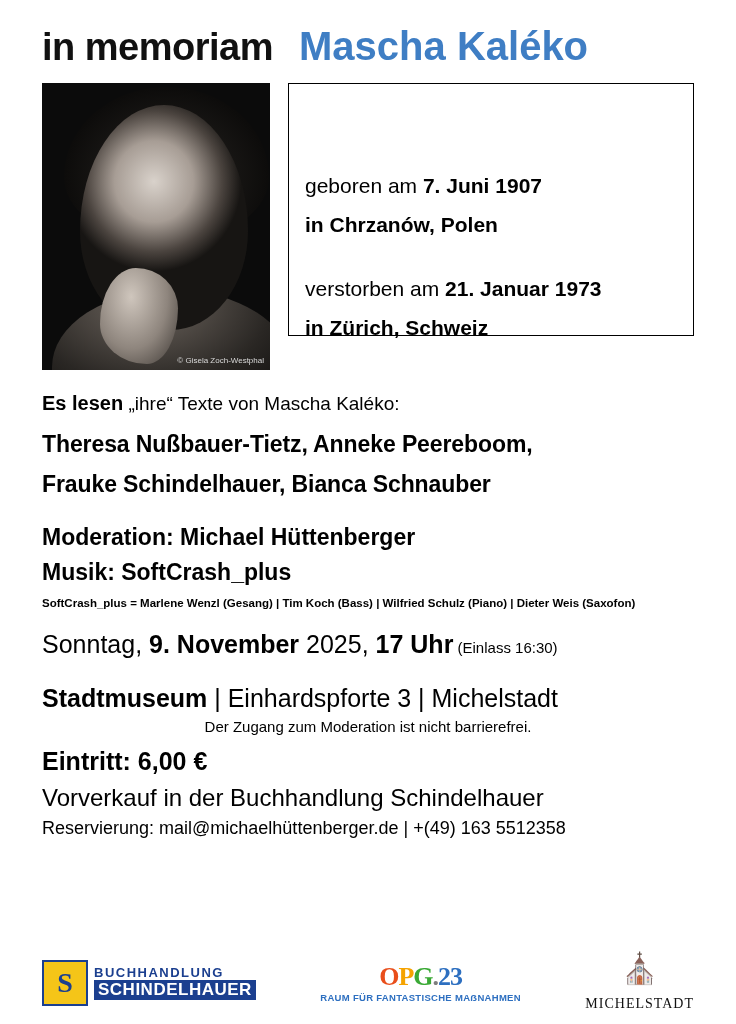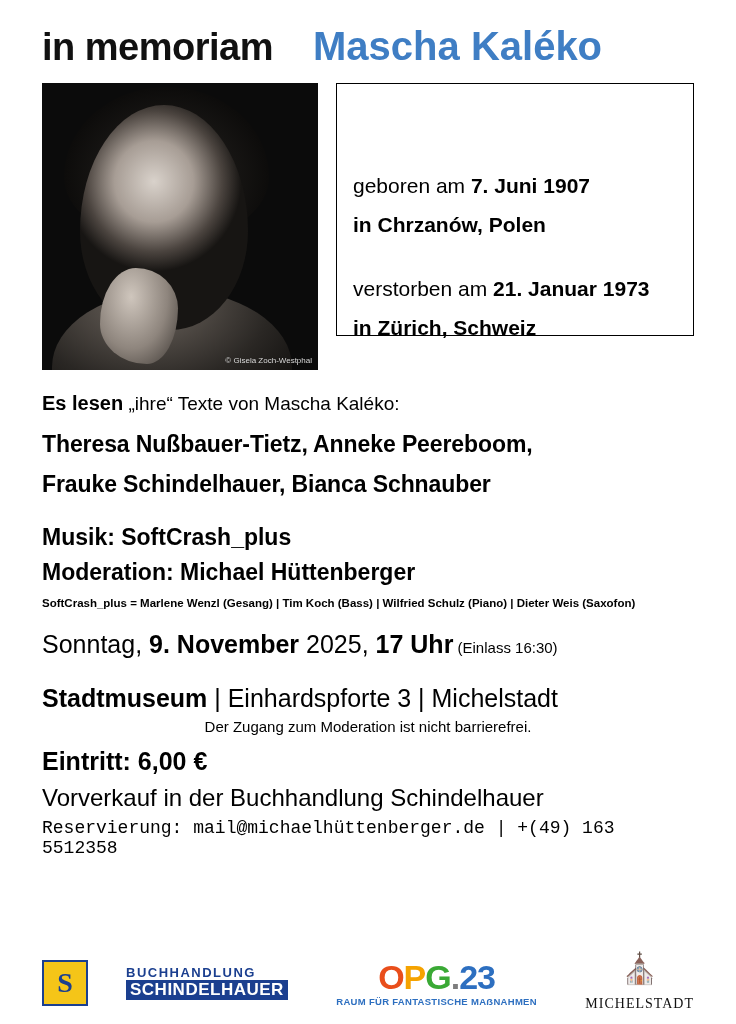--- a/index.html
+++ b/index.html
@@ -22,21 +22,21 @@
     height: 1024px;
     box-sizing: border-box;
     padding: 0 42px;
   }
 
   
   .header {
     display: flex;
     align-items: baseline;
     padding-top: 24px;
-    gap: 40px;
+    gap: 26px;
   }
   .title-memoriam {
     font-size: 38px;
     font-weight: 700;
     letter-spacing: -0.5px;
     color: #111111;
     white-space: nowrap;
   }
   .title-name {
     font-size: 40px;
@@ -51,21 +51,20 @@
     margin-top: 14px;
     gap: 18px;
   }
   .portrait {
     position: relative;
     width: 228px;
     height: 287px;
     background: #0b0b0b;
     flex: none;
     overflow: hidden;
-    padding-left: 48px;
   }
   .portrait .face {
     position: absolute;
     left: 38px;
     top: 22px;
     width: 168px;
     height: 225px;
     border-radius: 50% 50% 46% 46% / 56% 56% 44% 44%;
     background:
       radial-gradient(ellipse 52% 40% at 44% 34%, #d9d2cb 0%, #a79d95 45%, #4b443f 78%, #171513 100%);
@@ -194,21 +193,20 @@
     font-size: 25px;
     font-weight: 700;
   }
   .presale {
     margin-top: 8px;
     font-size: 24px;
   }
   .contact {
     margin-top: 6px;
     font-size: 18px;
-    font-family: Liberation Mono, monospace;
   }
 
   
   .logos {
     position: absolute;
     left: 42px;
     right: 42px;
     bottom: 12px;
     display: flex;
     align-items: center;
@@ -228,45 +226,45 @@
     display: flex;
     align-items: center;
     justify-content: center;
     font-family: "Liberation Serif", serif;
     font-size: 28px;
     font-weight: 700;
     color: #1b3f8f;
   }
   .logo-buch .txt {
     line-height: 1.05;
-    margin-left: 32px;
   }
   .logo-buch .t1 {
     font-size: 13px;
     font-weight: 700;
     letter-spacing: 1.5px;
     color: #1b3f8f;
   }
   .logo-buch .t2 {
     font-size: 17px;
     font-weight: 700;
     letter-spacing: 0.5px;
     color: #ffffff;
     background: #1b3f8f;
     padding: 1px 4px;
   }
 
   .logo-opg {
     text-align: center;
   }
   .logo-opg .word {
-    font-size: 34px;
+    font-size: 26px;
     font-weight: 700;
     letter-spacing: -1px;
     line-height: 1;
+    font-family: Liberation Serif, serif;
   }
   .logo-opg .o { color: #e94e1b; }
   .logo-opg .p { color: #f5a300; }
   .logo-opg .g { color: #3aa935; }
   .logo-opg .dot { color: #7d7d7d; }
   .logo-opg .n23 { color: #2d6fc0; }
   .logo-opg .sub {
     font-size: 9.5px;
     font-weight: 700;
     color: #2d6fc0;
@@ -325,22 +323,22 @@
 
   <div class="readers">
     <div class="readers-intro">
       <b>Es lesen</b><span> „ihre“ Texte von Mascha Kaléko:</span>
     </div>
     <div class="readers-line">Theresa Nußbauer-Tietz, Anneke Peereboom,</div>
     <div class="readers-line">Frauke Schindelhauer, Bianca Schnauber</div>
   </div>
 
   <div class="credits">
+    <div class="credits-line">Moderation: Michael Hüttenberger</div>
     <div class="credits-line">Musik: SoftCrash_plus</div>
-    <div class="credits-line">Moderation: Michael Hüttenberger</div>
     <div class="band">SoftCrash_plus = Marlene Wenzl (Gesang) | Tim Koch (Bass) | Wilfried Schulz (Piano) | Dieter Weis (Saxofon)</div>
   </div>
 
   <div class="event">
     <div class="event-date">
       <span>Sonntag, </span><b>9. November</b><span> 2025, </span><b>17 Uhr</b><span class="small"> (Einlass 16:30)</span>
     </div>
     <div class="event-venue">
       <b>Stadtmuseum</b><span> | Einhardspforte 3 | Michelstadt</span>
     </div>

